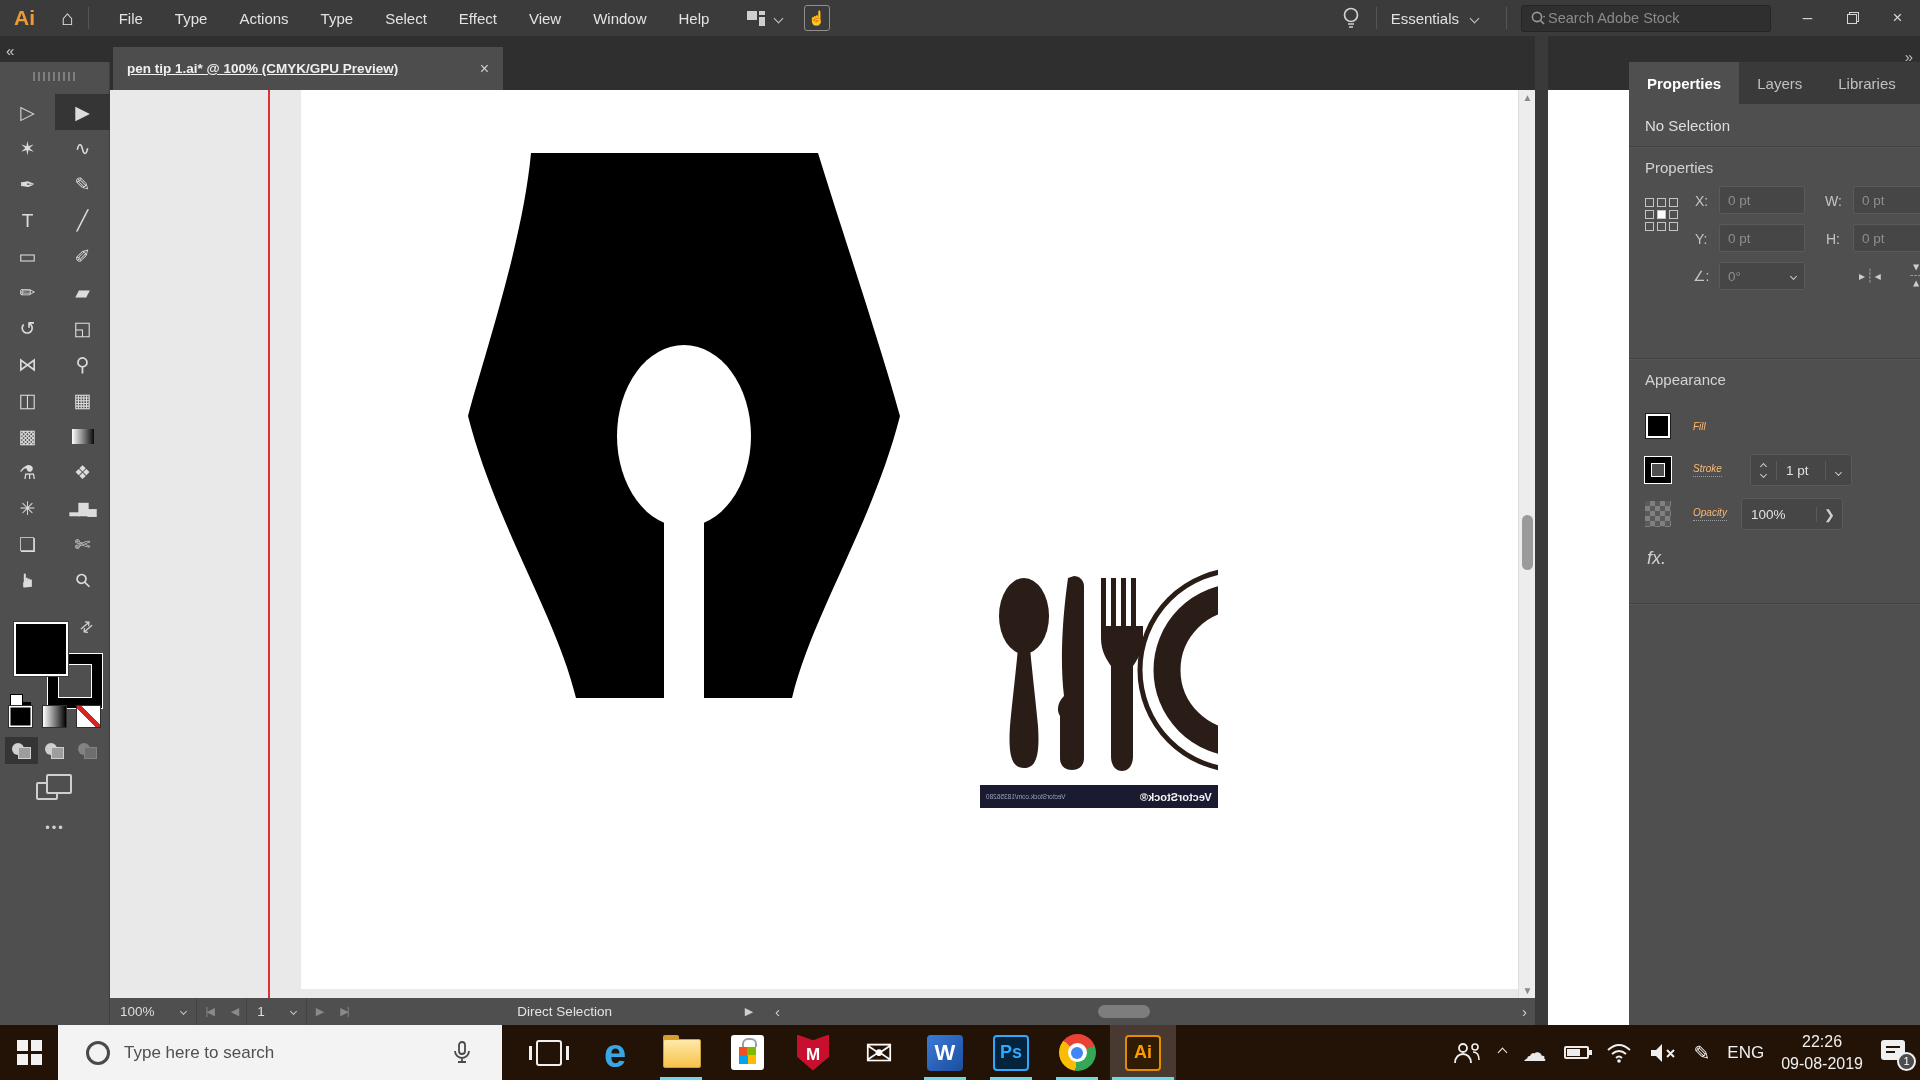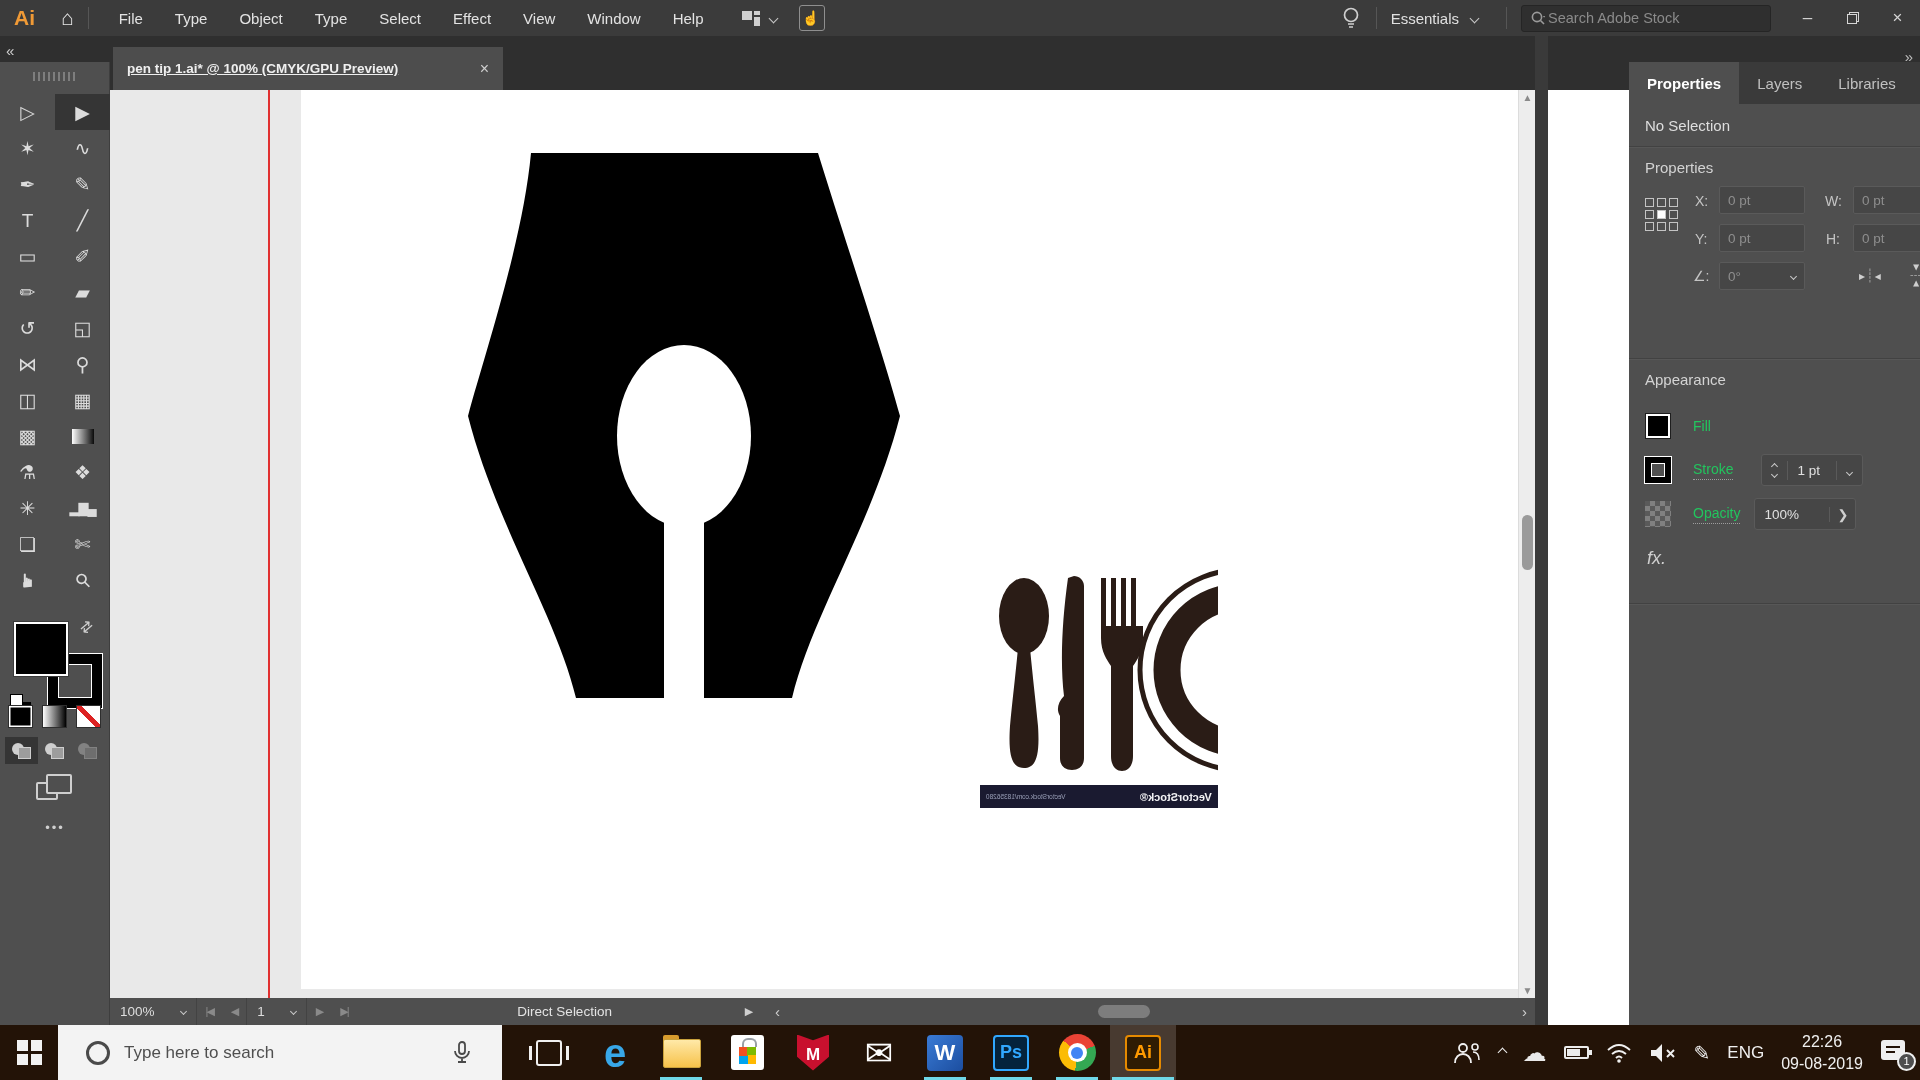--- a/index.html
+++ b/index.html
@@ -151,21 +151,21 @@
           display:flex; align-items:center; padding:0 8px; justify-content:space-between; }
   .flipic { position:absolute; top:82px; display:flex; align-items:center; gap:1px; color:#cfcfcf; font-size:12px; }
   .flipic.v { transform:rotate(90deg); }
   .dash-v { color:#9a9a9a; font-size:13px; }
   .pdots { text-align:right; color:#bdbdbd; letter-spacing:2px; font-size:12px; padding:2px 0 8px 0; }
   .aprow { display:flex; align-items:center; margin:12px 0; height:32px; }
   .swatch { width:26px; height:26px; margin-right:22px; }
   .swatch.fill { background:#000; border:1px solid #1e1e1e; box-shadow:inset 0 0 0 2px #fff; }
   .swatch.stroke { border:6px solid #000; background:#4f4f4f; box-shadow:0 0 0 1px #fff, inset 0 0 0 1px #fff; }
   .swatch.checker { background:repeating-conic-gradient(#808080 0 25%, #5a5a5a 0 50%); background-size:10px 10px; }
-  .aplabel { font-size:14px; color:#22c55e; }
+  .aplabel { font-size:10px; color:#fdba74;font-style:italic; }
   .aplabel.dotted { border-bottom:1px dotted #9d9d9d; padding-bottom:2px; }
   .stepper { margin-left:28px; width:102px; height:32px; background:#464646; border:1px solid #5a5a5a;
              border-radius:3px; display:flex; align-items:center; }
   .step-ud { width:26px; display:flex; flex-direction:column; align-items:center; gap:3px;
              border-right:1px solid #5a5a5a; padding:3px 0; }
   .stepper .val { flex:1; text-align:left; padding-left:9px; font-size:13.5px; color:#e0e0e0; }
   .step-dd { width:26px; display:flex; justify-content:center; border-left:1px solid #5a5a5a; padding:9px 0 5px; }
   .opbox { margin-left:14px; width:102px; height:32px; background:#464646; border:1px solid #5a5a5a;
            border-radius:3px; display:flex; align-items:center; }
   .opbox .val { flex:1; padding-left:9px; font-size:13.5px; color:#e0e0e0; }
@@ -240,21 +240,21 @@
 <div class="screen">
 
   <div class="menubar">
     <span class="ai-logo">Ai</span>
     <span class="home-ic">⌂</span>
     <span class="vsep"></span>
     <div class="menus">
 
     <div class="menu-item">File</div>
         <div class="menu-item">Type</div>
-        <div class="menu-item">Object</div>
+        <div class="menu-item">Actions</div>
         <div class="menu-item">Type</div>
         <div class="menu-item">Select</div>
         <div class="menu-item">Effect</div>
         <div class="menu-item">View</div>
         <div class="menu-item">Window</div>
         <div class="menu-item">Help</div>
       </div>
     <span class="arr-ic">
         <i></i>
         <i></i>

